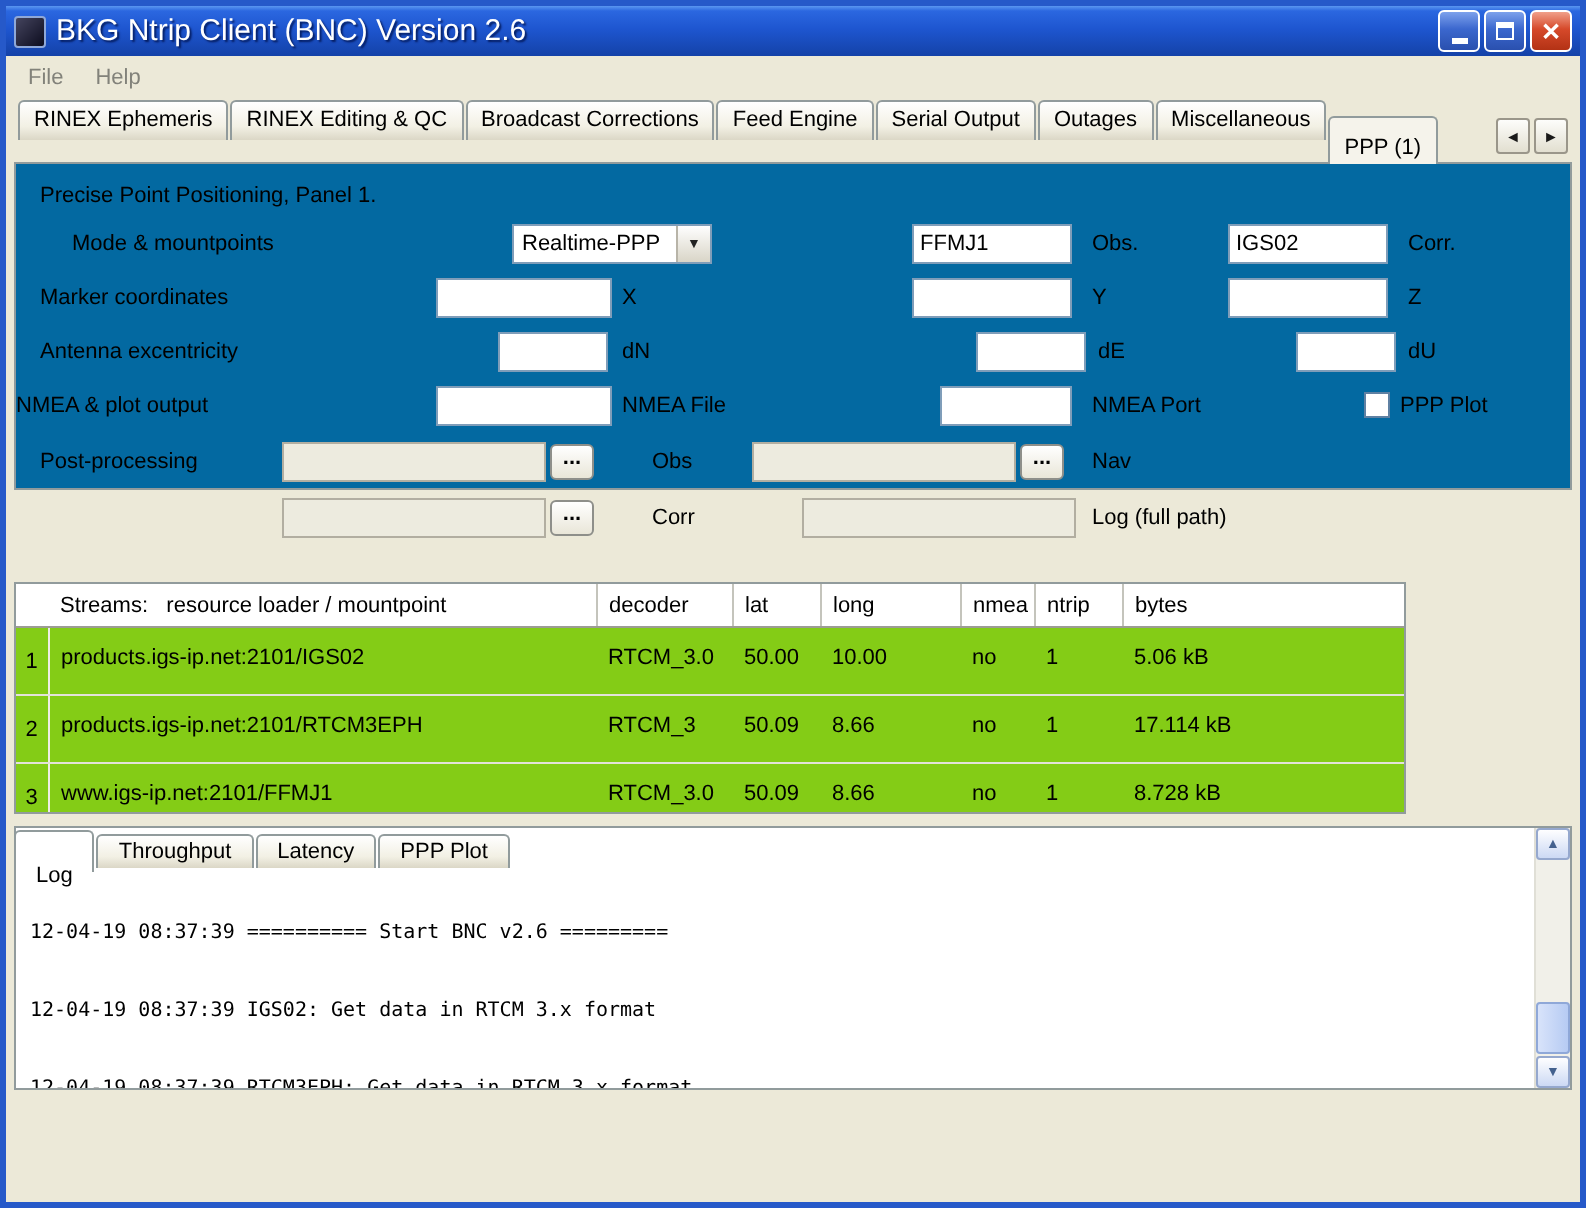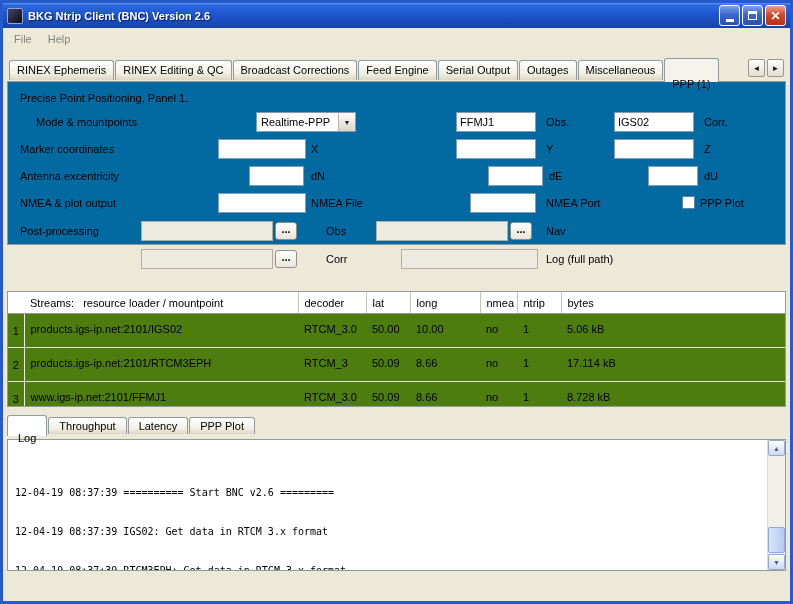--- a/index.html
+++ b/index.html
@@ -6,40 +6,40 @@
   body{width:793px;height:604px;position:relative;overflow:hidden;
        font-family:"Liberation Sans",sans-serif;font-size:11px;color:#000;background:#fff}
   .window{position:absolute;inset:0;background:#ECE9D8;border:3px solid #2659C9;box-sizing:border-box}
 
   
   .titlebar{position:absolute;top:0;left:0;right:0;height:25px;
     background:linear-gradient(180deg,#5A96F0 0%,#2B67E0 10%,#1E56D0 45%,#1442A8 100%);
     display:flex;align-items:center;padding:0 4px;box-sizing:border-box}
   .app-icon{width:16px;height:16px;margin-right:5px;border-radius:2px;
     background:linear-gradient(135deg,#44445E,#0C0C1E);border:1px solid #8FA8D8;box-sizing:border-box}
-  .title-text{color:#fff;font-weight:bold;font-size:11px;flex:1;white-space:nowrap;
+  .title-text{color:#fff;font-weight:normal;font-size:15px;flex:1;white-space:nowrap;
     text-shadow:1px 1px 1px rgba(0,20,80,.85)}
   .title-buttons{display:flex;gap:2px}
   .tbtn{width:21px;height:21px;border:1px solid #fff;border-radius:3px;box-sizing:border-box;
     display:flex;align-items:center;justify-content:center;color:#fff;font-weight:bold;cursor:default}
   .tbtn.min,.tbtn.max{background:linear-gradient(180deg,#7DA1EC,#3B67CE 45%,#2A50AE)}
   .tbtn.close{background:linear-gradient(180deg,#F0A08A,#D6492A 45%,#B33215);font-size:12px}
   .glyph-min{display:block;width:8px;height:3px;background:#fff;margin-top:10px}
   .glyph-max{display:block;width:9px;height:9px;border:1px solid #fff;border-top:3px solid #fff;box-sizing:border-box}
 
   
   .menubar{position:absolute;top:25px;left:0;right:0;height:21px;display:flex;align-items:center;padding-left:3px}
   .menu-item{padding:2px 8px;color:#82827A}
 
   
   .tabbar{position:absolute;top:52px;left:6px;right:6px;height:26px;display:flex;align-items:flex-end;z-index:5}
   .tab{border:1px solid #919B9C;border-bottom:none;border-radius:3px 3px 0 0;box-sizing:border-box;
-    padding:3px 7px 0;height:20px;margin-right:1px;margin-bottom:1px;white-space:nowrap;cursor:default;
+    padding:3px 7px 0;height:20px;margin-right:1px;margin-bottom:11px;white-space:nowrap;cursor:default;
     background:linear-gradient(180deg,#FFFFFF,#F2F0E4 65%,#DBD7C6)}
-  .tab.active{height:24px;padding-top:19px;margin-bottom:-1px;background:#F5F3EB;position:relative;z-index:6}
+  .tab.active{height:24px;padding-top:9px;margin-bottom:-1px;background:#F5F3EB;position:relative;z-index:6}
   .tab-arrows{margin-left:auto;display:flex;gap:2px;align-self:center}
   .arrow-btn{width:17px;height:18px;border:1px solid #9A968A;border-radius:2px;box-sizing:border-box;
     background:linear-gradient(180deg,#FDFDFB,#E2DFD0);display:flex;align-items:center;justify-content:center;
     font-size:8px;color:#1a1a1a;cursor:default}
 
   
   .tabpane{position:absolute;top:78px;left:4px;width:779px;height:164px;background:#0369a1;
     border:1px solid #919B9C;box-sizing:border-box;z-index:4}
   .pl{position:absolute;white-space:nowrap}
   .pi{position:absolute;height:20px;border:1px solid #7F9DB9;background:#fff;box-sizing:border-box;
@@ -49,36 +49,36 @@
     background:linear-gradient(180deg,#FFFFFF,#E9E6D8);text-align:center;line-height:12px;font-weight:bold;cursor:default}
   .combo{position:absolute;height:20px;border:1px solid #7F9DB9;background:#fff;box-sizing:border-box;
     display:flex;align-items:center;cursor:default}
   .combo .ctext{flex:1;padding:0 4px;white-space:nowrap}
   .combo .cbtn{width:17px;height:18px;border-left:1px solid #B8B4A8;box-sizing:border-box;
     background:linear-gradient(180deg,#FEFEFE,#D9D5C7);display:flex;align-items:center;justify-content:center;
     font-size:7px;color:#222}
   .chk{position:absolute;width:13px;height:13px;background:#fff;border:1px solid #5F81A3;box-sizing:border-box}
 
   
-  .streams{position:absolute;top:288px;left:4px;width:779px;height:116px;background:#4d7c0f;
+  .streams{position:absolute;top:288px;left:4px;width:696px;height:116px;background:#84cc16;
     border:1px solid #919B9C;box-sizing:border-box;overflow:hidden}
   .streams table{border-collapse:collapse;table-layout:fixed;width:777px;font-size:11px}
   .streams th{height:21px;font-weight:normal;text-align:left;padding:0 0 0 6px;background:#fff;
     border-bottom:1px solid #9C9C94;white-space:pre;overflow:hidden}
   .streams th.sep{border-left:1px solid #C4C4BC}
   .streams td{height:29px;padding:0 0 4px 6px;border-bottom:1px solid #E3E2D9;white-space:nowrap;overflow:hidden}
   .streams td.num{text-align:center;padding:0;border-right:1px solid #EEEDE5}
 
   
   .logtabs{position:absolute;top:411px;left:4px;height:21px;display:flex;align-items:flex-end;z-index:5}
   .ltab{border:1px solid #919B9C;border-bottom:none;border-radius:3px 3px 0 0;box-sizing:border-box;
     padding:2px 10px 0;height:17px;margin-right:1px;margin-bottom:1px;white-space:nowrap;cursor:default;
     background:linear-gradient(180deg,#FFFFFF,#F2F0E4 65%,#DBD7C6)}
   .ltab.active{height:21px;padding-top:16px;margin-bottom:-1px;background:#fff;position:relative;z-index:6}
-  .logbox{position:absolute;top:436px;left:4px;width:779px;height:132px;background:#fff;
+  .logbox{position:absolute;top:410px;left:4px;width:779px;height:132px;background:#fff;
     border:1px solid #919B9C;box-sizing:border-box;z-index:4}
   .logcontent{position:absolute;inset:0 18px 0 0;padding:20px 4px 0 7px;overflow:hidden;
     font-family:"DejaVu Sans Mono",monospace;font-size:10px;line-height:13px;white-space:pre}
   .sbar{position:absolute;top:0;right:0;bottom:0;width:17px;background:#F1F0E9;border-left:1px solid #E0DFD6}
   .sbtn{position:absolute;left:0;width:17px;height:16px;box-sizing:border-box;border:1px solid #95A8CE;border-radius:2px;
     background:linear-gradient(180deg,#FEFEFF,#CCD9F4);display:flex;align-items:center;justify-content:center;
     font-size:7px;color:#44618E;cursor:default}
   .sbtn.up{top:0}.sbtn.down{bottom:0}
   .sthumb{position:absolute;left:0;width:17px;height:26px;bottom:17px;box-sizing:border-box;
     border:1px solid #8FA8D8;border-radius:2px;background:linear-gradient(90deg,#D8E3FA,#B6CBF3)}
@@ -150,21 +150,21 @@
     <div class="pl" style="left:696px;top:61px">Z</div>
 
     <div class="pl" style="left:12px;top:88px">Antenna excentricity</div>
     <input class="pi" style="left: 241px; top: 84px; width: 55px;">
     <div class="pl" style="left:303px;top:88px">dN</div>
     <input class="pi" style="left: 480px; top: 84px; width: 55px;">
     <div class="pl" style="left:541px;top:88px">dE</div>
     <input class="pi" style="left: 640px; top: 84px; width: 50px;">
     <div class="pl" style="left:696px;top:88px">dU</div>
 
-    <div class="pl" style="left:12px;top:115px">NMEA &amp; plot output</div>
+    <div class="pl" style="left:0;top:115px">NMEA &amp; plot output</div>
     <input class="pi" style="left: 210px; top: 111px; width: 88px;">
     <div class="pl" style="left:303px;top:115px">NMEA File</div>
     <input class="pi" style="left: 462px; top: 111px; width: 66px;">
     <div class="pl" style="left:538px;top:115px">NMEA Port</div>
     <div class="chk" style="left:674px;top:114px"></div>
     <div class="pl" style="left:692px;top:115px">PPP Plot</div>
 
     <div class="pl" style="left:12px;top:143px">Post-processing</div>
     <input class="pi dis" style="left: 133px; top: 139px; width: 132px;">
     <div class="dots" style="left:267px;top:140px">...</div>

